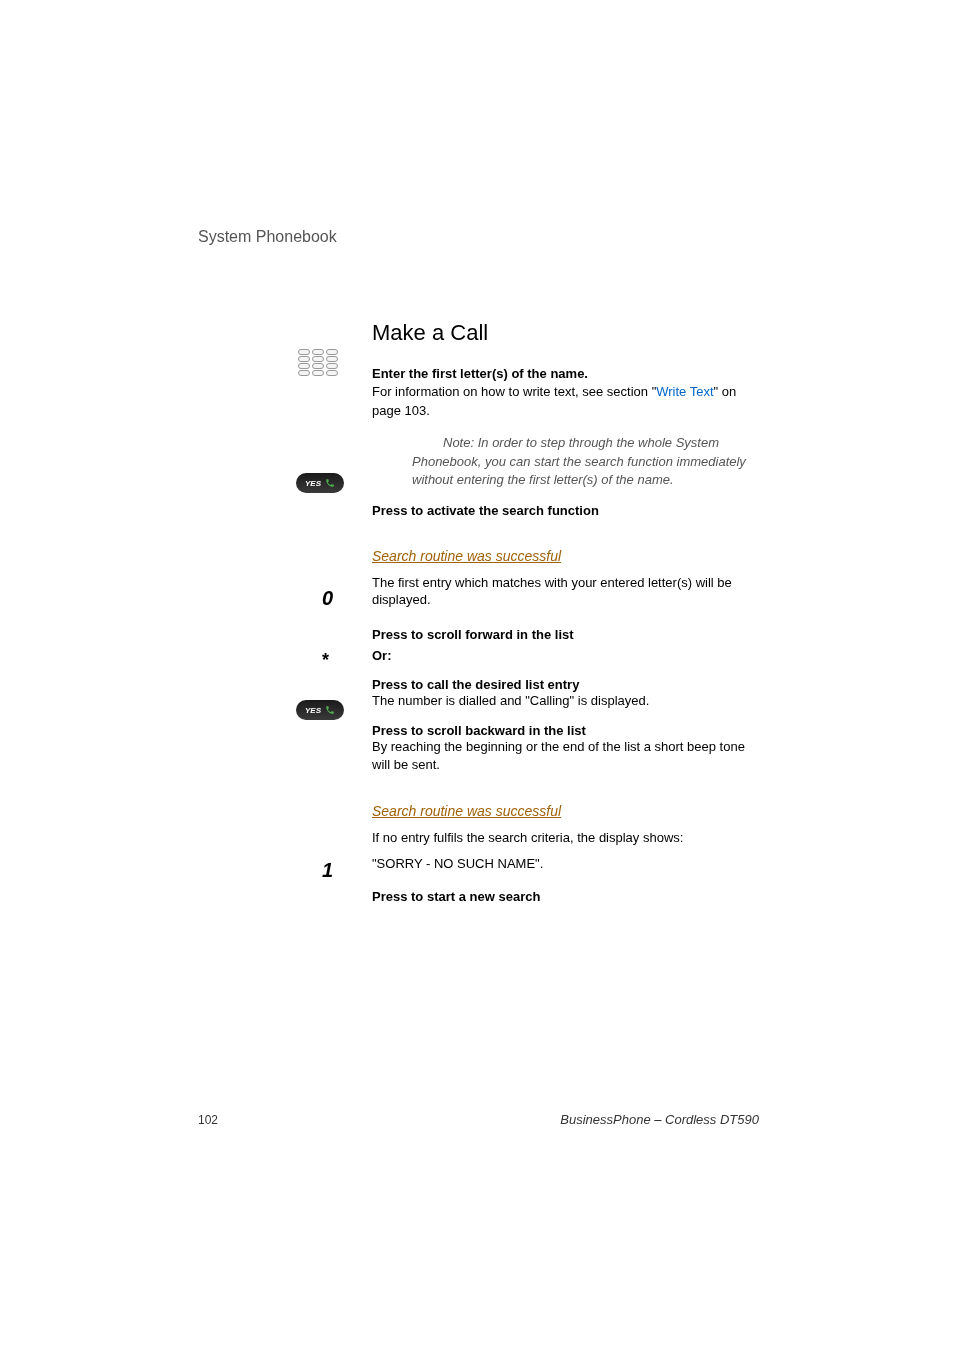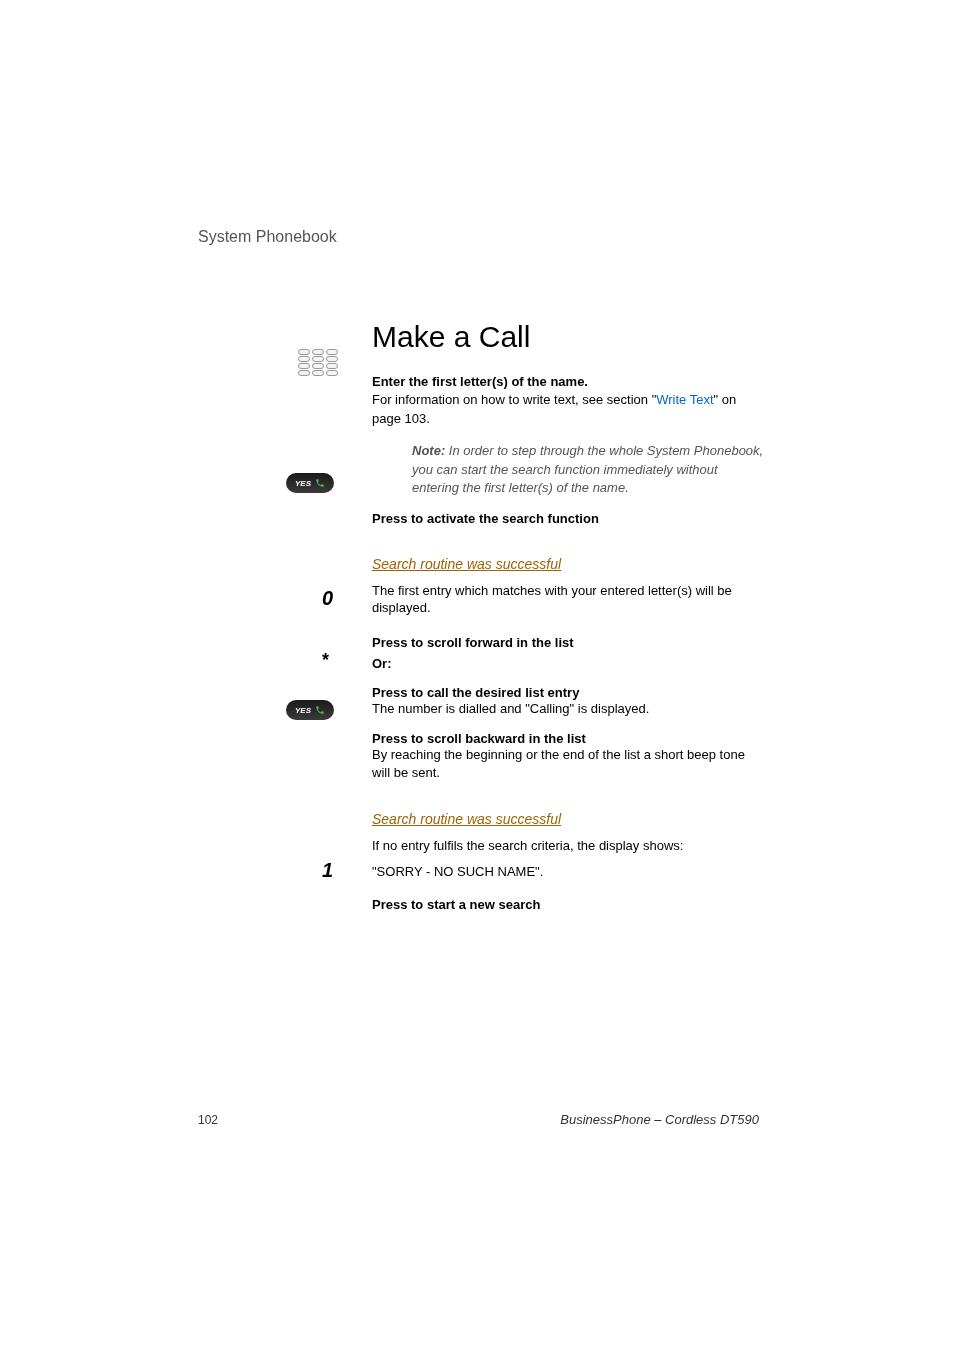--- a/index.html
+++ b/index.html
@@ -22,21 +22,21 @@
       font-size: 16px;
       color: #555;
     }
     .content {
       position: absolute;
       top: 320px;
       left: 372px;
       width: 392px;
     }
     .section-title {
-      font-size: 30px;
+      font-size: 22px;
       font-weight: normal;
       margin-bottom: 18px;
       color: #000;
     }
     .keypad-icon {
       position: absolute;
       top: 349px;
       left: 298px;
       width: 42px;
     }
@@ -64,31 +64,32 @@
     }
     .link-text {
       color: #0066cc;
     }
     .note-block {
       margin-top: 14px;
       margin-bottom: 14px;
       padding-left: 40px;
     }
     .note-label {
-      font-weight: bold;
+      font-weight: normal;
+      margin-left: 31px;
     }
     .note-text {
       font-style: italic;
       font-size: 13px;
       color: #555;
       line-height: 1.35;
     }
     .yes-button {
       position: absolute;
-      left: 286px;
+      left: 296px;
       width: 48px;
       height: 20px;
       background: linear-gradient(to bottom, #1a1a1a, #3a3a3a);
       border-radius: 10px;
       display: flex;
       align-items: center;
       justify-content: center;
       gap: 4px;
     }
     .yes-label {

